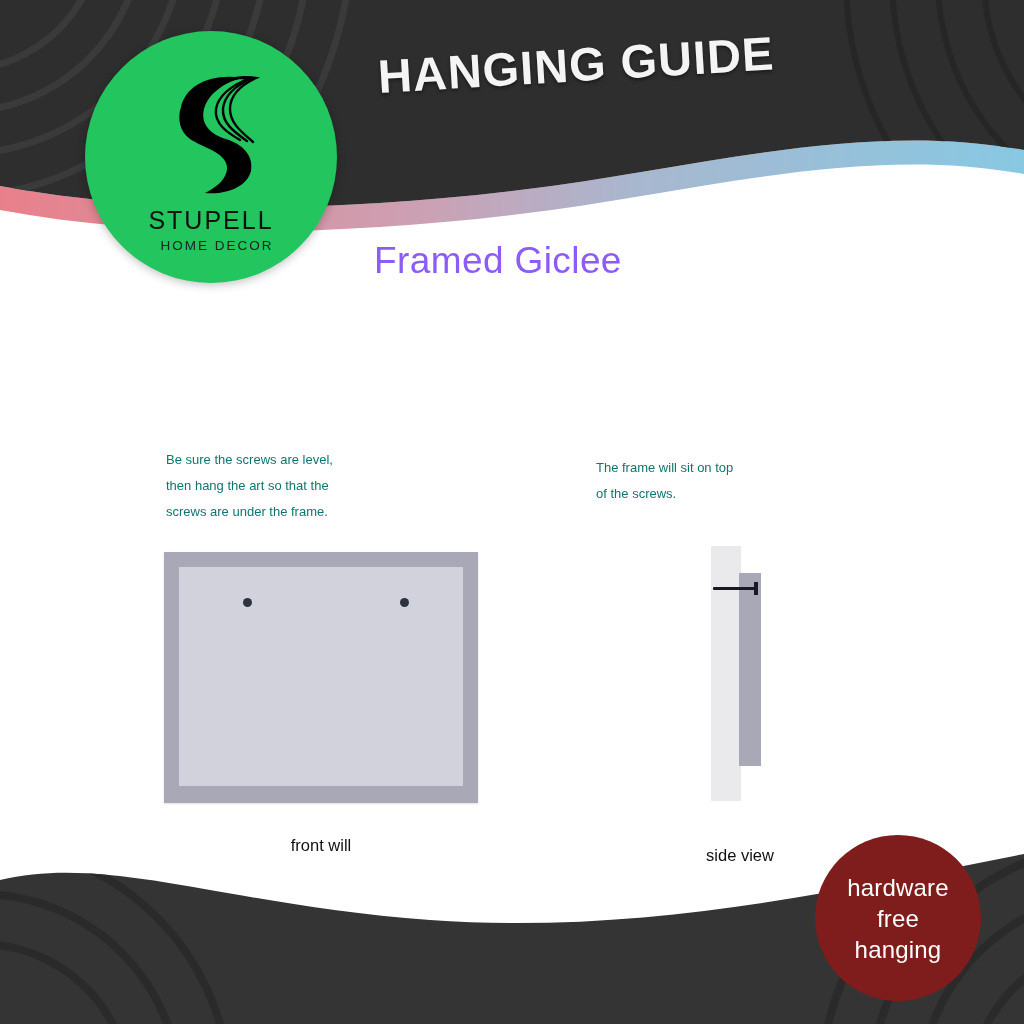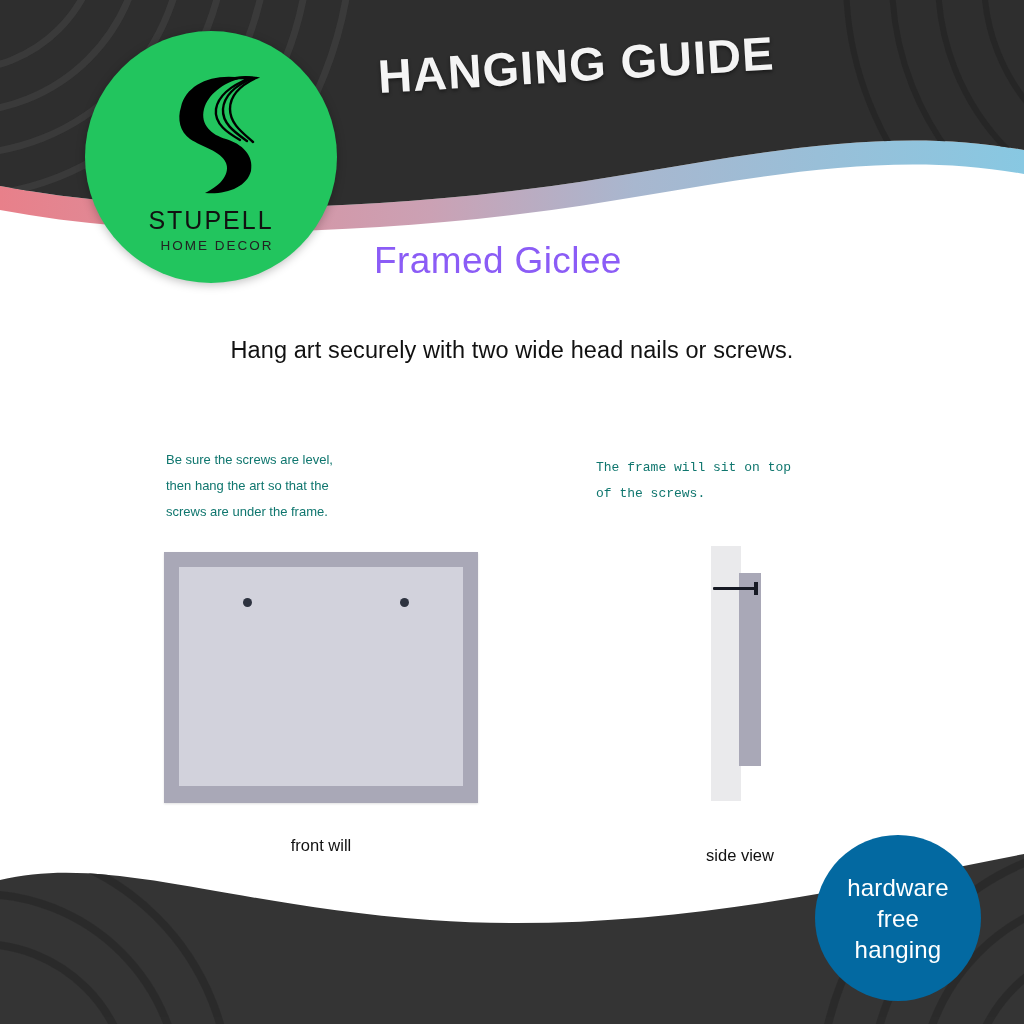--- a/index.html
+++ b/index.html
@@ -32,21 +32,21 @@
   #product-name{position:absolute;left:374px;top:240px;font-size:37px;
       color:#8b5cf6;font-weight:300;letter-spacing:.4px;white-space:nowrap;}
 
   
   #main-instruction{position:absolute;left:0;top:337px;width:1024px;text-align:center;
       font-size:23.5px;color:#111;letter-spacing:.1px;}
 
   
   .caption{position:absolute;font-size:13px;color:#0f766e;line-height:26px;text-align:left;}
   #caption-front{left:166px;top:447px;width:312px;}
-  #caption-side{left:596px;top:455px;width:280px;font-family:Liberation Mono, monospace;}
+  #caption-side{left:596px;top:455px;width:280px;}
 
   
   #front-view{position:absolute;left:164px;top:552px;width:314px;height:251px;
       background:#a9a8b7;box-sizing:border-box;padding:15px 15px 17px 15px;
       box-shadow:0 1px 2px rgba(0,0,0,.12);}
   #front-mat{width:100%;height:100%;background:#d2d2dc;position:relative;}
   .screw-dot{position:absolute;width:9px;height:9px;border-radius:50%;background:#2e3340;}
   #screw-left{left:64px;top:31px;}
   #screw-right{left:221px;top:31px;}
 
@@ -58,21 +58,21 @@
       border-radius:1px;}
   #side-nail-head{position:absolute;left:54px;top:42px;width:4px;height:13px;background:#171a24;}
 
   
   .view-label{position:absolute;font-size:16.5px;color:#111;text-align:center;}
   #label-front{left:164px;top:836px;width:314px;}
   #label-side{left:660px;top:846px;width:160px;}
 
   
   #hardware-badge{position:absolute;left:815px;top:835px;width:166px;height:166px;
-      border-radius:50%;background:#0369a1;
+      border-radius:50%;background:#7f1d1d;
       display:flex;flex-direction:column;align-items:center;justify-content:center;}
   #hardware-badge div{color:#ffffff;font-size:24px;line-height:31px;font-weight:300;
       letter-spacing:.2px;}
 </style>
 </head>
 <body>
 
 <div id="stage">
 
   <svg id="art-top" viewBox="0 0 1024 250" preserveAspectRatio="none">
@@ -147,21 +147,20 @@
         <path d="M52 26 C62 14 80 7 103 9 C84 17 74 28 73 40 C72 55 86 64 97 72"></path>
         <path d="M58 23 C68 12 85 6 106 9 C89 17 80 28 80 40 C80 55 93 64 103 73"></path>
       </g>
     </svg>
     <div id="logo-word">STUPELL</div>
     <div id="logo-sub">HOME DECOR</div>
   </div>
 
   <div id="product-name">Framed Giclee</div>
 
-  <div id="main-instruction">Hang art securely with two wide head nails or screws.</div>
 
   <div class="caption" id="caption-front">
     <div>Be sure the screws are level,</div>
     <div>then hang the art so that the</div>
     <div>screws are under the frame.</div>
   </div>
 
   <div class="caption" id="caption-side">
     <div>The frame will sit on top</div>
     <div>of the screws.</div>

